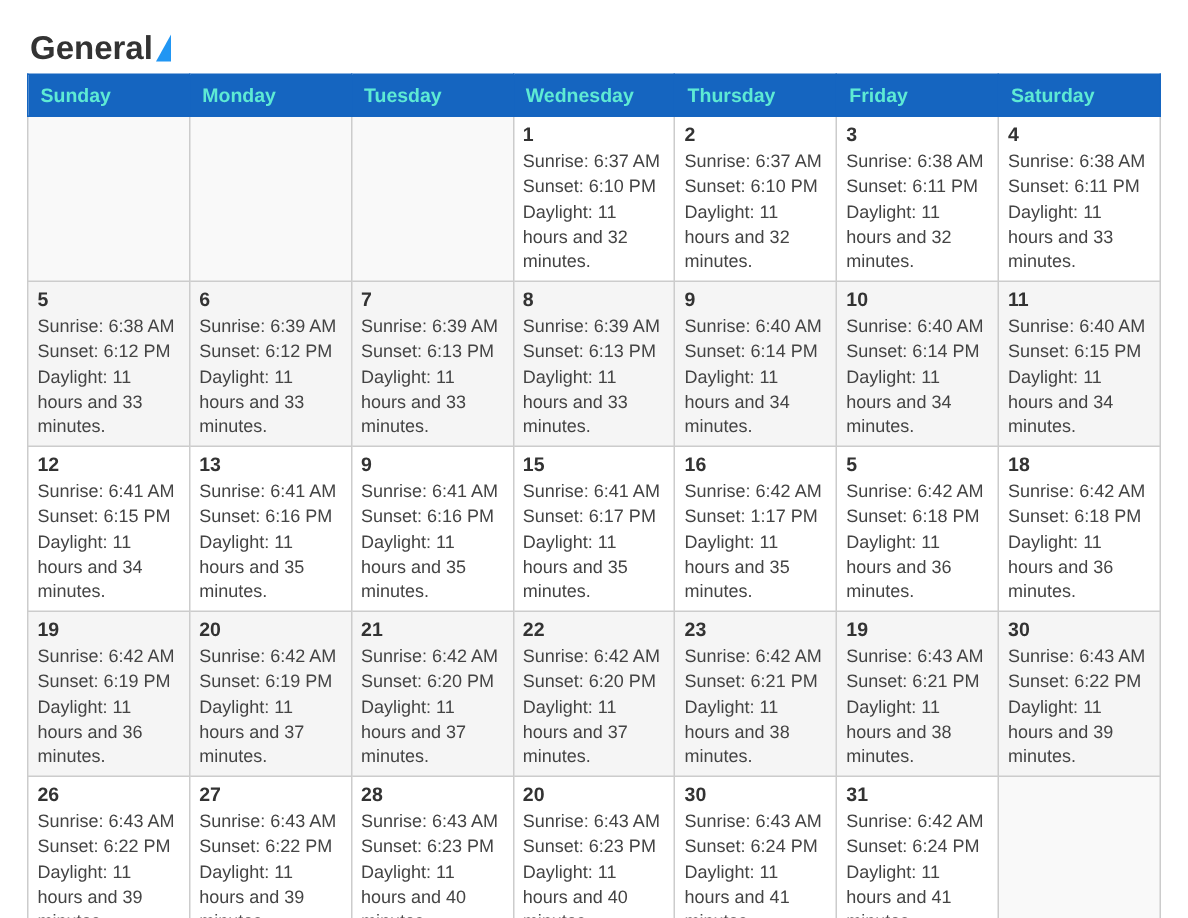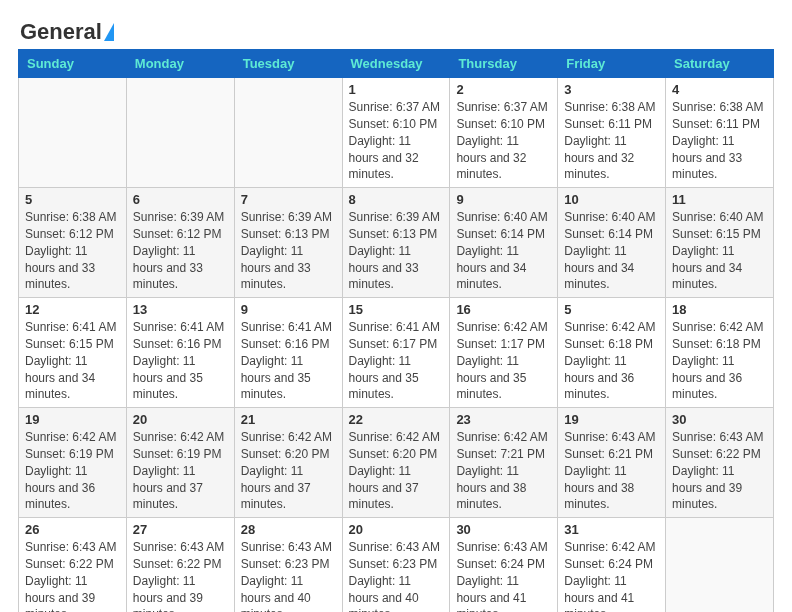--- a/index.html
+++ b/index.html
@@ -288,21 +288,21 @@
         <td>
           <span class="day-num">22</span>
           <div class="day-info">Sunrise: 6:42 AM
 Sunset: 6:20 PM
 Daylight: 11 hours
 and 37 minutes.</div>
         </td>
         <td>
           <span class="day-num">23</span>
           <div class="day-info">Sunrise: 6:42 AM
-Sunset: 7:21 PM
+Sunset: 6:21 PM
 Daylight: 11 hours
 and 38 minutes.</div>
         </td>
         <td>
           <span class="day-num">19</span>
           <div class="day-info">Sunrise: 6:43 AM
 Sunset: 6:21 PM
 Daylight: 11 hours
 and 38 minutes.</div>
         </td>

